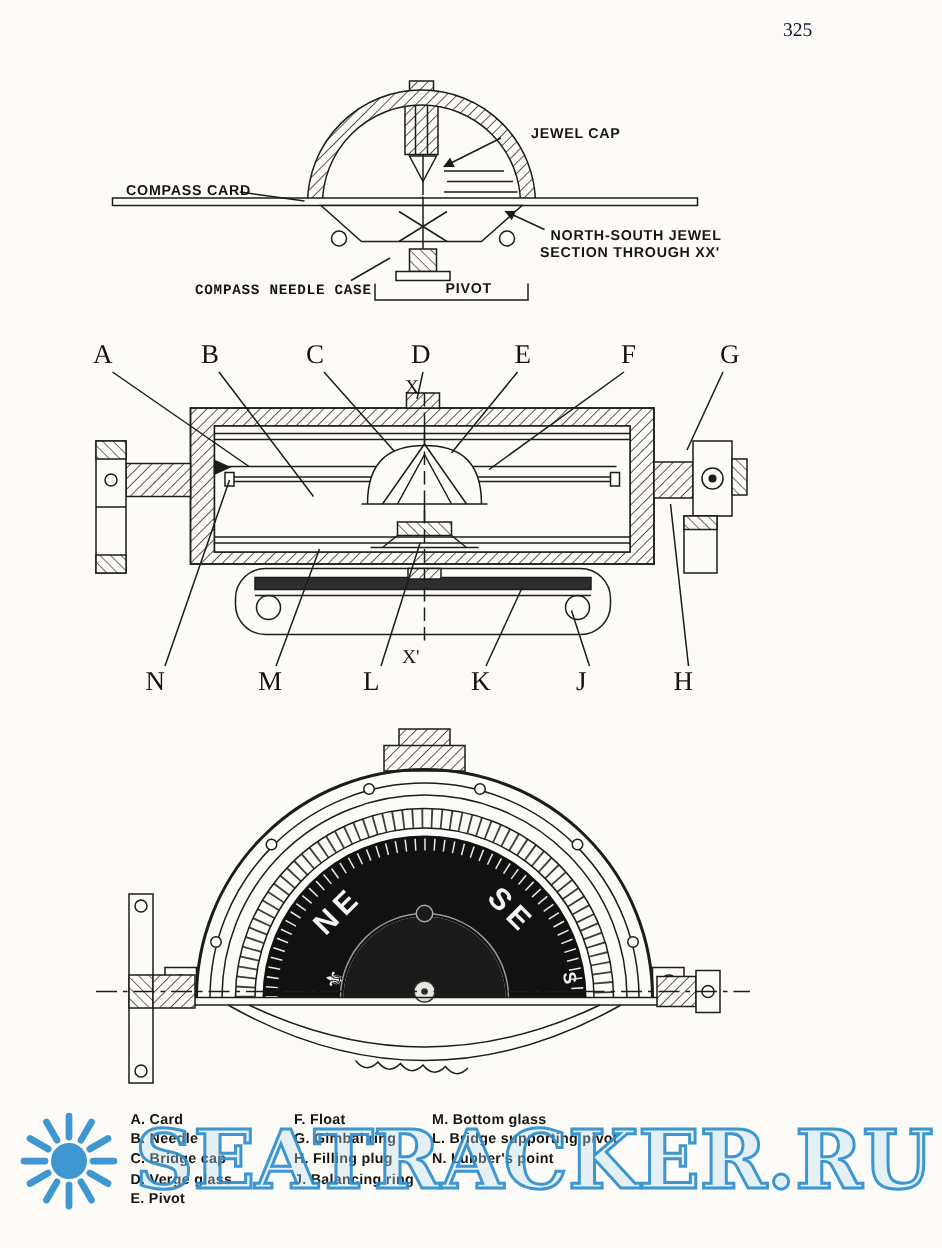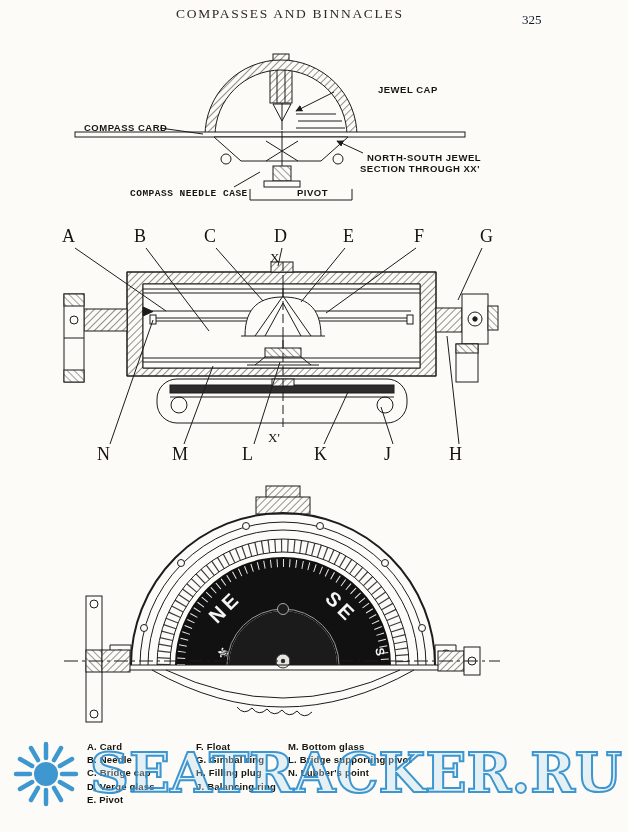--- a/index.html
+++ b/index.html
@@ -174,24 +174,23 @@
       <circle cx="472" cy="661" r="4"></circle>
       <line x1="64" y1="661" x2="500" y2="661" stroke-dasharray="14,4,3,4"></line>
     </g>
 
     <text x="226" y="608" transform="rotate(-45 226 608)" text-anchor="middle" dominant-baseline="middle" font-family="Liberation Sans, sans-serif" font-weight="bold" font-size="20" letter-spacing="4" fill="#f5f5f5">NE</text>
     <text x="340" y="608" transform="rotate(45 340 608)" text-anchor="middle" dominant-baseline="middle" font-family="Liberation Sans, sans-serif" font-weight="bold" font-size="20" letter-spacing="4" fill="#f5f5f5">SE</text>
     <text x="224" y="653" transform="rotate(-78 224 653)" text-anchor="middle" dominant-baseline="middle" font-family="DejaVu Sans, sans-serif" font-size="15" fill="#f4f4f4">⚜</text>
     <text x="379" y="652" transform="rotate(80 379 652)" text-anchor="middle" dominant-baseline="middle" font-family="Liberation Sans, sans-serif" font-weight="bold" font-size="12" fill="#f4f4f4">S</text>
   </svg>
 
-  <div class="header-title">COMPASSES AND BINNACLES</div>
   <div class="page-number">325</div>
 
-  <div class="dlabel" style="left:342px; top:84px;padding-left:36px;">JEWEL CAP</div>
+  <div class="dlabel" style="left:318px; top:84px;padding-left:36px;">JEWEL CAP</div>
   <div class="dlabel" style="left:84px;  top:122px;">COMPASS CARD</div>
   <div class="dlabel view-caption" style="left:360px; top:152px;">
     <span class="l1">NORTH-SOUTH JEWEL</span>
     <span class="l2">SECTION THROUGH XX'</span>
   </div>
   <div class="dlabel" style="left:130px; top:188px;font-family:Liberation Mono, monospace;">COMPASS NEEDLE CASE</div>
   <div class="dlabel" style="left:297px; top:187px;">PIVOT</div>
 
   <span class="cap-letter" style="left:62px;  top:226px;">A</span>
   <span class="cap-letter" style="left:134px; top:226px;">B</span>

